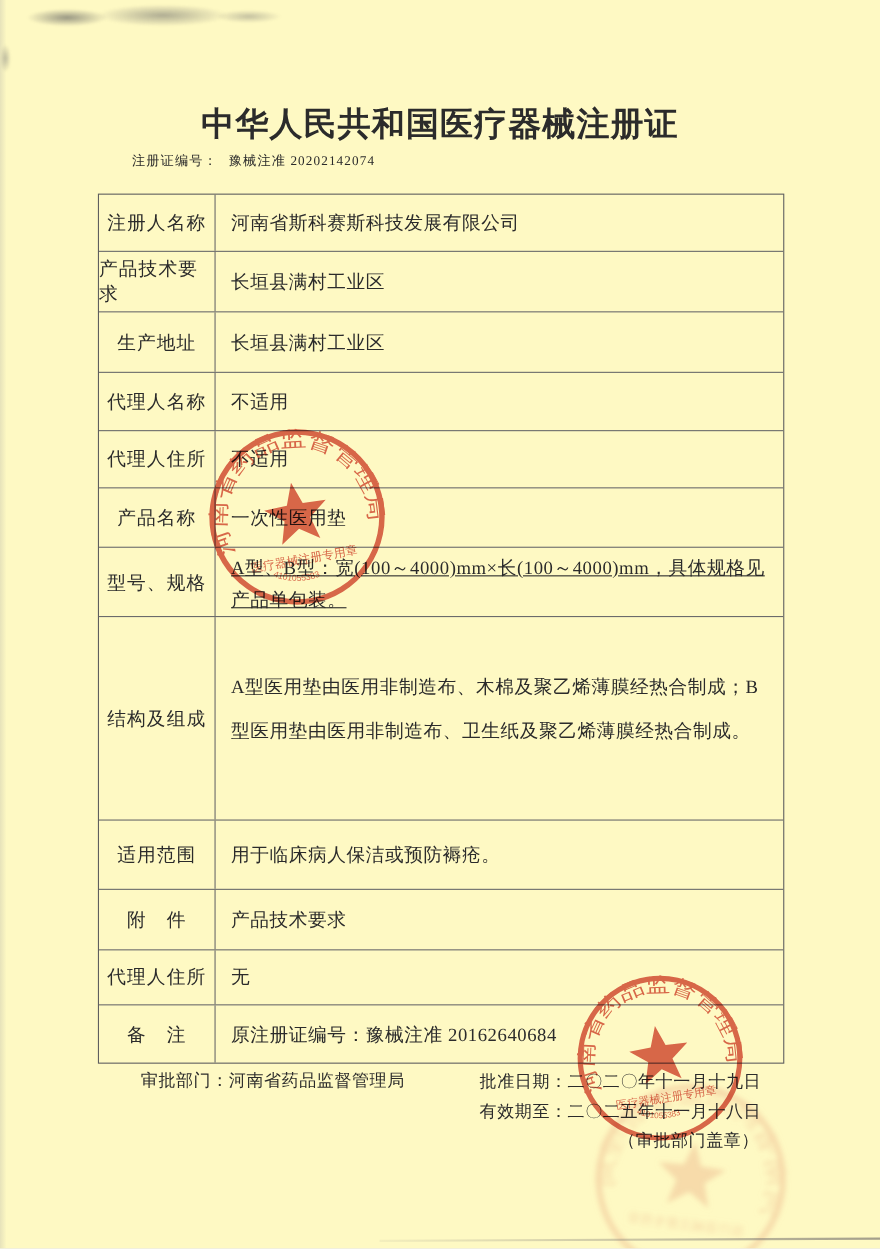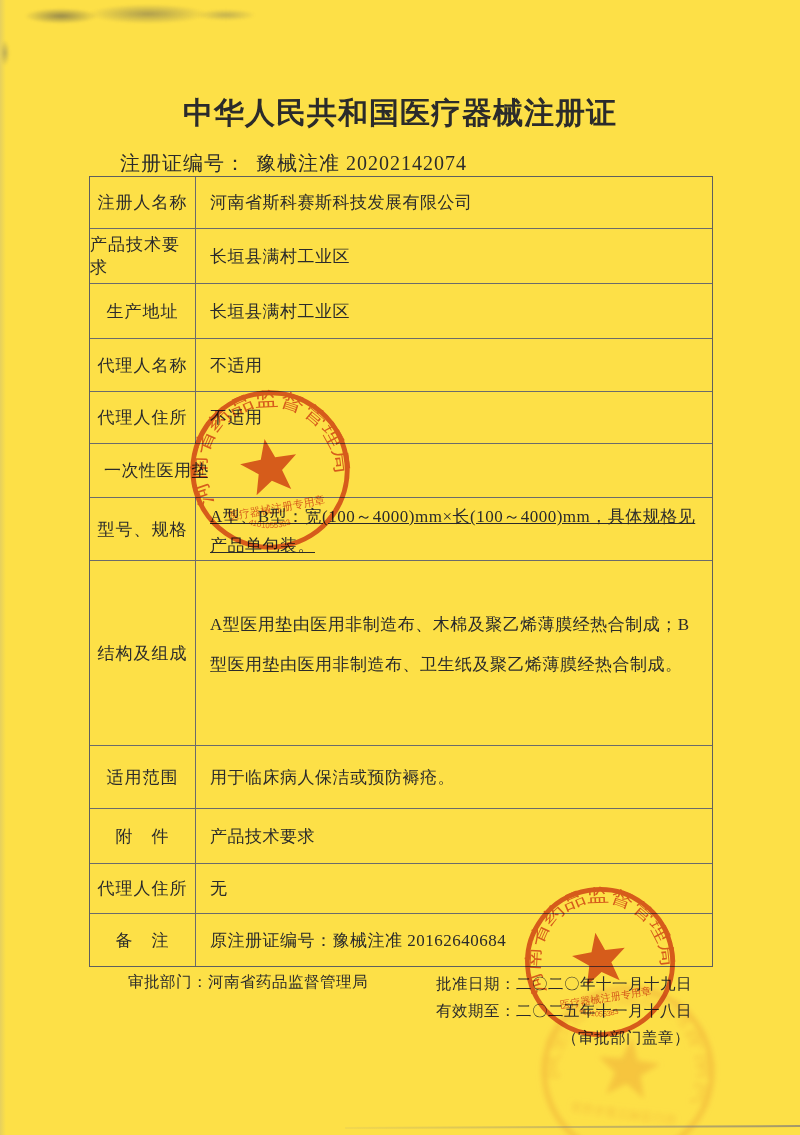--- a/index.html
+++ b/index.html
@@ -1,18 +1,18 @@
 <!DOCTYPE html>
 <html><head>
 <meta charset="utf-8">
 <style>
   html,body{margin:0;padding:0;background:#e8e8e8;}
   .page{
     position:relative;width:800px;height:1135px;margin:0 auto;
-    background:#fde047;overflow:hidden;
+    background:#fef9c3;overflow:hidden;
     font-family:"Liberation Serif","DejaVu Serif",serif;
     color:#2b2b2b;
   }
   
   .edge-left{position:absolute;left:0;top:0;width:6px;height:100%;
     background:linear-gradient(to right,rgba(160,160,160,.25),rgba(160,160,160,0));}
   .scan-line{position:absolute;left:345px;top:1126px;width:470px;height:2px;
     background:linear-gradient(to right,rgba(150,146,138,.1),rgba(130,126,118,.75));
     transform:rotate(-0.25deg);}
   .smudge{position:absolute;filter:blur(1px);}
@@ -24,22 +24,22 @@
     background:radial-gradient(ellipse at center,rgba(90,90,96,.35),rgba(90,90,96,0) 70%);}
   .smudge.d{left:0px;top:40px;width:10px;height:26px;
     background:radial-gradient(ellipse at center,rgba(100,100,105,.4),rgba(100,100,105,0) 70%);}
 
   .title{
     position:absolute;left:0;top:93px;width:100%;
     text-align:center;font-size:30px;font-weight:700;
     letter-spacing:1px;margin:0;
   }
   .regno{
-    position:absolute;left:120px;top:150px;
-    font-size:20px;letter-spacing:1px;
+    position:absolute;left:120px;top:138px;
+    font-size:12px;letter-spacing:1px;
   }
   .regno .lbl{margin-right:10px;}
 
   .cert-table{
     position:absolute;left:89px;top:176px;width:624px;
     border:1px solid #5f5f5f;box-sizing:border-box;
   }
   .row{display:flex;box-sizing:border-box;border-bottom:1px solid #6b6b6b;}
   .row:last-child{border-bottom:none;}
   .cell{box-sizing:border-box;}
@@ -100,20 +100,21 @@
     </div>
     <div class="row" style="height:53px">
       <div class="cell label">代理人名称</div>
       <div class="cell value">不适用</div>
     </div>
     <div class="row" style="height:52px">
       <div class="cell label">代理人住所</div>
       <div class="cell value">不适用</div>
     </div>
     <div class="row" style="height:54px">
+      <div class="cell label">产品名称</div>
       <div class="cell value">一次性医用垫</div>
     </div>
     <div class="row" style="height:63px">
       <div class="cell label">型号、规格</div>
       <div class="cell value top">A型、B型：宽(100～4000)mm×长(100～4000)mm，具体规格见产品单包装。</div>
     </div>
     <div class="row" style="height:185px">
       <div class="cell label">结构及组成</div>
       <div class="cell value tall">A型医用垫由医用非制造布、木棉及聚乙烯薄膜经热合制成；B型医用垫由医用非制造布、卫生纸及聚乙烯薄膜经热合制成。</div>
     </div>

